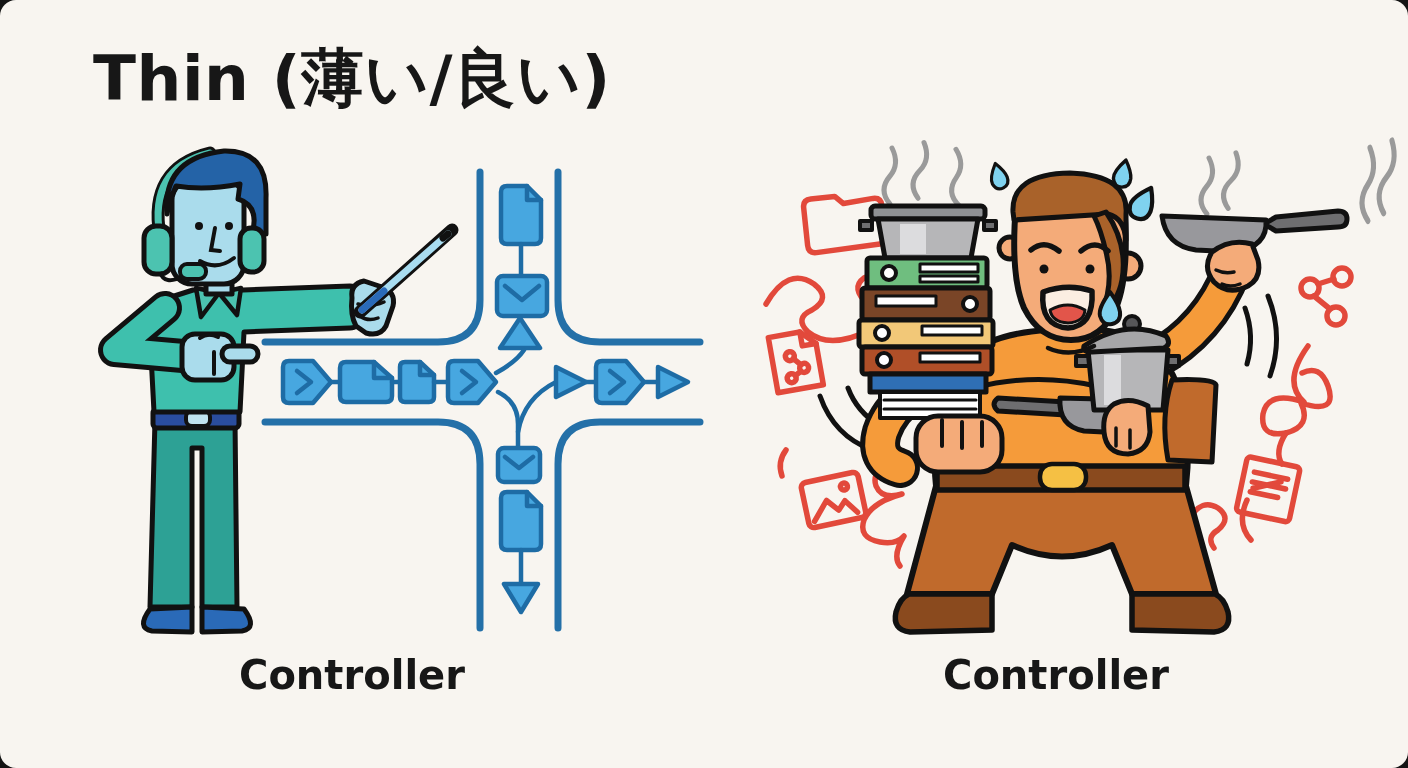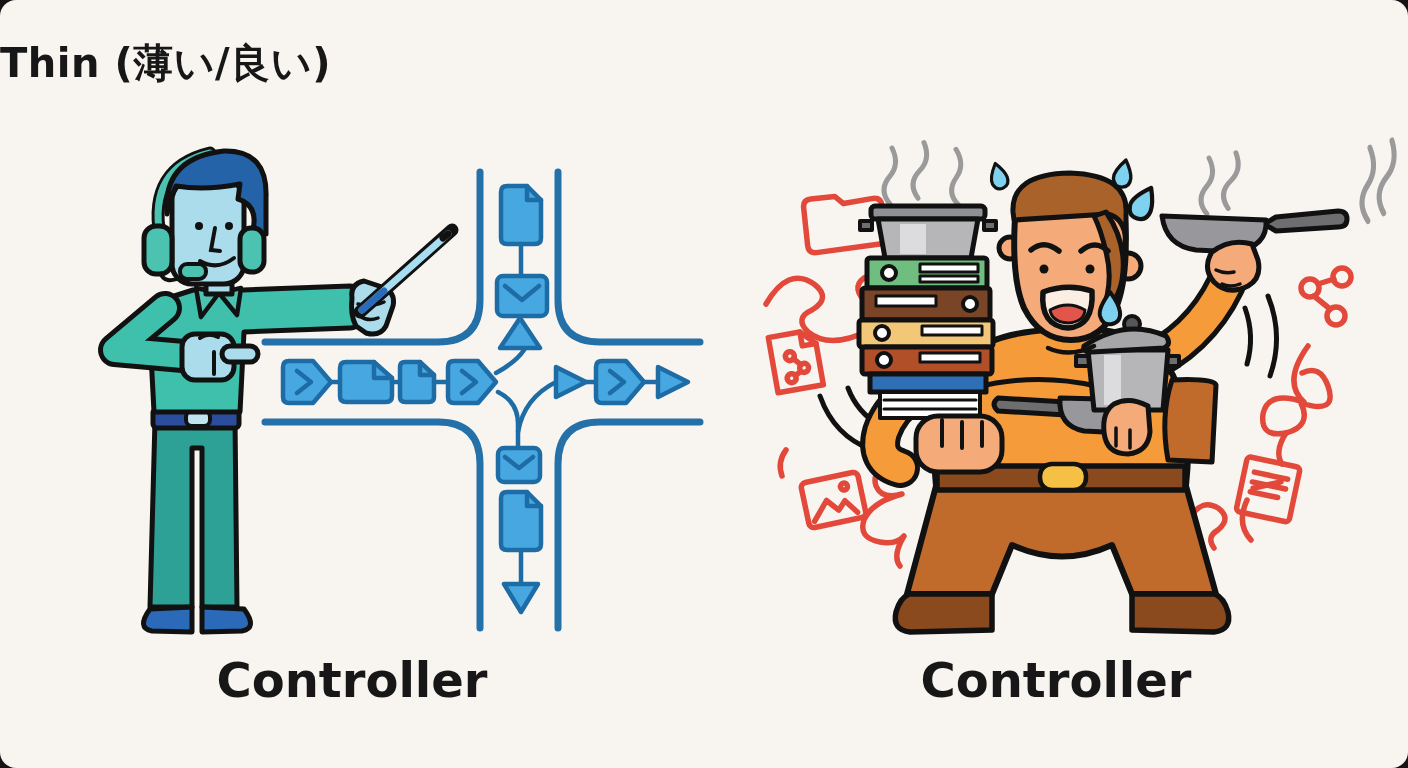--- a/index.html
+++ b/index.html
@@ -1,23 +1,23 @@
 <!DOCTYPE html>
 <html><head>
 <meta charset="utf-8">
 <style>
   html,body{margin:0;padding:0}
   body{width:1408px;height:768px;background:#141414;overflow:hidden;position:relative;
        font-family:"DejaVu Sans",sans-serif}
   .page{position:absolute;inset:0;background:#f8f5f0;border-radius:16px}
-  .title{position:absolute;top:36px;width:704px;text-align:left;font-size:40px;
+  .title{position:absolute;top:36px;width:704px;text-align:center;font-size:63px;
          font-weight:700;color:#171717;letter-spacing:.5px;white-space:nowrap}
   #ltitle{left:0}
   #rtitle{left:704px}
-  .caption{position:absolute;top:652px;width:704px;text-align:center;font-size:48px;
+  .caption{position:absolute;top:652px;width:704px;text-align:center;font-size:40px;
            font-weight:700;color:#171717}
   #lcap{left:0}
   #rcap{left:704px}
   svg.art{position:absolute;top:0;width:704px;height:768px}
   #lart{left:0}
   #rart{left:704px}
   
   .fi{fill:#47a7e0;stroke:#1e6ca5;stroke-width:4.5;stroke-linejoin:round}
   .fl{fill:none;stroke:#1e6ca5;stroke-width:4.5;stroke-linecap:round;stroke-linejoin:round}
   .road{fill:none;stroke:#2470a8;stroke-width:7;stroke-linecap:round}

